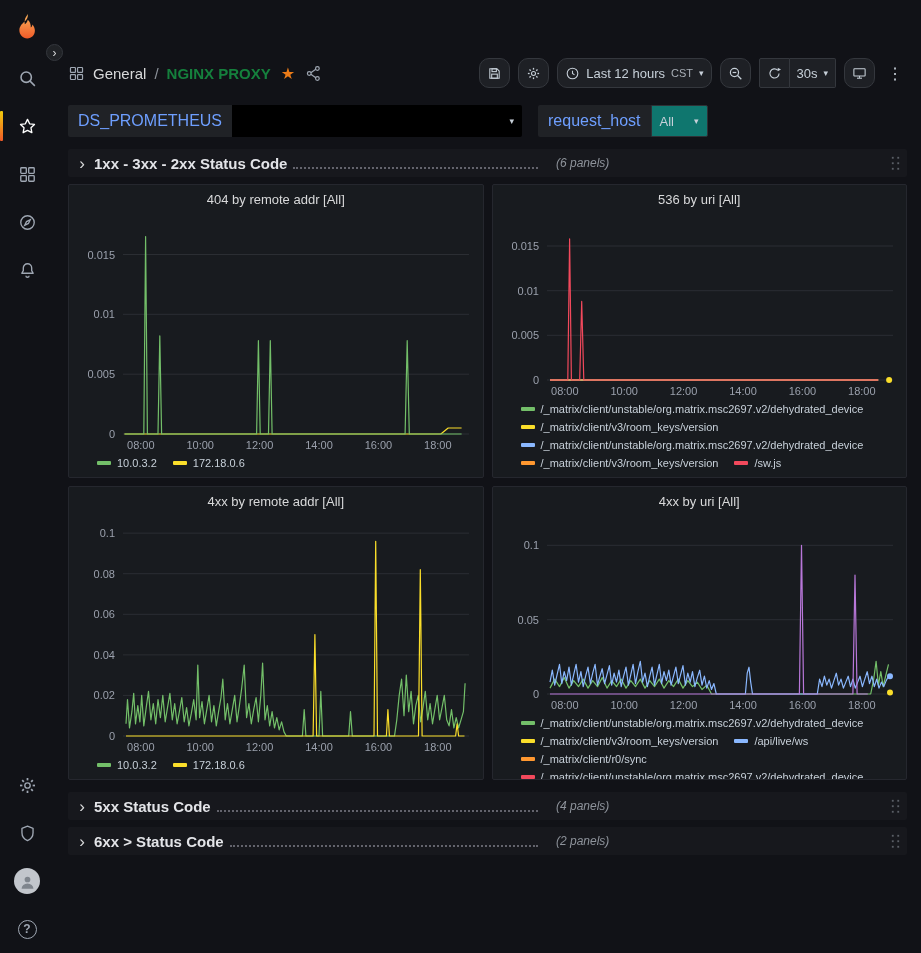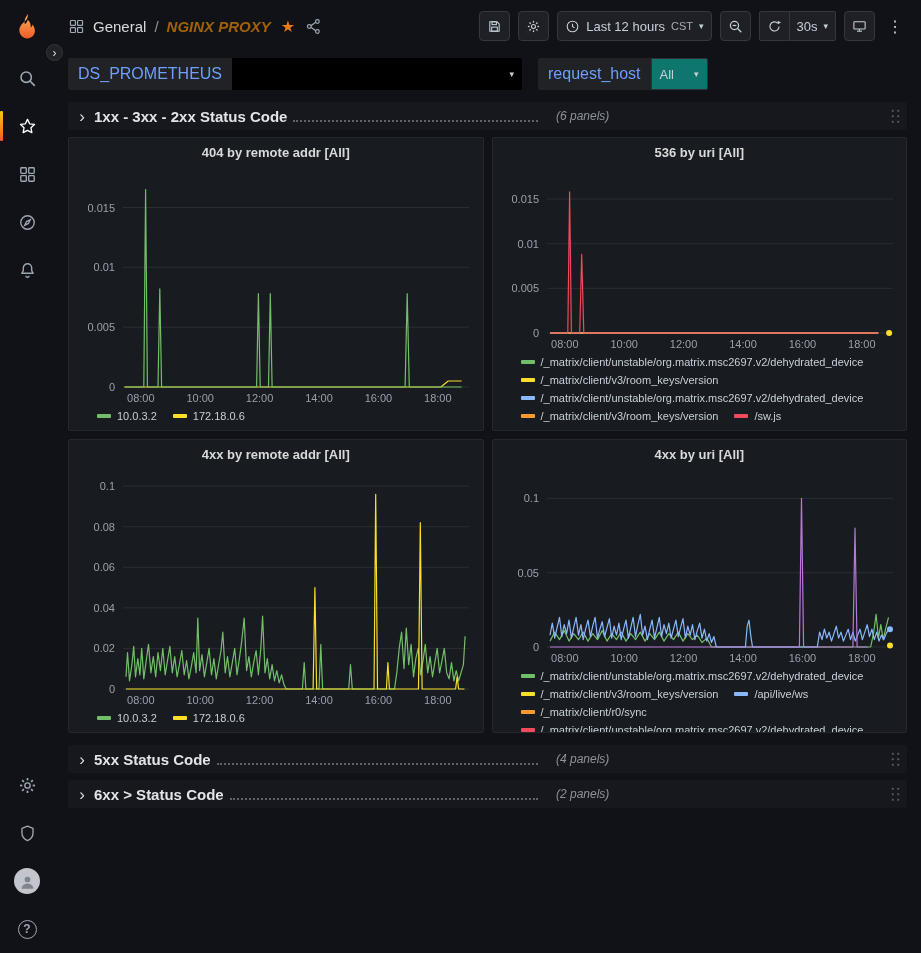--- a/index.html
+++ b/index.html
@@ -24,30 +24,30 @@
   .avatar-circle { width:26px; height:26px; border-radius:50%; background:#C2C6CC; display:flex; align-items:center; justify-content:center; overflow:hidden; }
   .help-circle { width:19px; height:19px; border-radius:50%; border:1.6px solid #9FA7B3; display:flex; align-items:center; justify-content:center; font-size:12px; font-weight:bold; color:#9FA7B3; }
   .sidebar-toggle { position:fixed; left:46px; top:44px; width:17px; height:17px; border-radius:50%;
       background:#202226; border:1px solid #34373D; color:#D8D9DA; font-size:12px; line-height:14px;
       display:flex; align-items:center; justify-content:center; cursor:pointer; z-index:30; padding:0; }
 
   
   .main { margin-left:54px; }
 
   
-  .topbar { height:52px; display:flex; align-items:center; padding:0 14px; gap:8px; }
+  .topbar { height:52px; display:flex; align-items:center; padding:0 14px; gap:8px;margin-top:47px; }
   .crumbs { display:flex; align-items:center; gap:8px; font-size:15px; color:#D8D9DA; }
   .crumbs .app-icon { color:#9FA7B3; }
   .crumb-sep { color:#8E939B; }
-  .dash-title { font-weight:700; color:#a16207; cursor:pointer;font-style:italic; }
+  .dash-title { font-weight:700; color:#15803d; cursor:pointer; }
   .fav-star { color:#EB7B18; font-size:16px; cursor:pointer; margin-left:2px; }
   .icon-btn-plain { background:transparent; border:0; color:#9FA7B3; cursor:pointer; display:inline-flex; align-items:center; padding:2px; }
   .actions { margin-left:auto; display:flex; align-items:center; gap:8px; }
   .tb-btn { display:inline-flex; align-items:center; justify-content:center; gap:6px; height:30px; min-width:30px; padding:0 7px;
-      background:#1E2025; border:1px solid #34373D; border-radius:4px; color:#C7D0D9; font-size:13px; cursor:pointer;
+      background:#1E2025; border:1px solid #34373D; border-radius:10px; color:#C7D0D9; font-size:13px; cursor:pointer;
       font-family:"Liberation Sans", sans-serif; }
   .tb-btn svg { width:15px; height:15px; }
   .caret { font-size:9px; color:#C7D0D9; }
   .tz { font-size:11px; color:#A8AEB6; }
   .btn-group { display:inline-flex; }
   .btn-group .tb-btn:first-child { border-radius:2px 0 0 2px; }
   .btn-group .tb-btn:last-child { border-left:0; border-radius:0 2px 2px 0; }
   .kebab-btn { background:transparent; border:0; color:#C7D0D9; font-size:16px; cursor:pointer; padding:0 4px; }
 
   
@@ -73,21 +73,21 @@
   .leader { flex:1; height:0; border-bottom:2px dotted rgba(204,204,220,0.42); margin:9px 6px 0; align-self:center; }
   .row-count { font-size:12px; font-style:italic; color:#8E939B; margin-left:12px; white-space:nowrap; }
   .row-handle { margin-left:auto; margin-right:6px; width:11px; height:17px;
       background-image:radial-gradient(circle, #5A5E66 1.1px, transparent 1.3px); background-size:5.5px 5.5px; cursor:grab; }
 
   
   .panel-grid { display:grid; grid-template-columns:1fr 1fr; gap:8px; margin:0 0 12px; }
   .panel { background:#181B1F; border:1px solid #25272E; border-radius:2px; height:294px;
       display:flex; flex-direction:column; overflow:hidden; }
   .panel-title { flex:0 0 28px; display:flex; align-items:center; justify-content:center;
-      font-size:13px; font-weight:700; color:#D8D9DA; cursor:pointer; }
+      font-size:13px; font-weight:400; color:#D8D9DA; cursor:pointer; }
   .chart { flex:1; min-height:0; }
   .legend { flex:0 0 auto; padding:0 8px 5px 28px; display:flex; flex-wrap:wrap; column-gap:16px;
       line-height:18px; font-size:11px; color:#C7D0D9; overflow:hidden; }
   .panel.clip-legend .legend { max-height:65px; }
   .legend-item { display:inline-flex; align-items:center; white-space:nowrap; cursor:pointer; }
   .swatch { width:14px; height:4px; border-radius:1px; margin-right:6px; display:inline-block; flex:0 0 auto; }
 </style>
 </head>
 <body>
 

